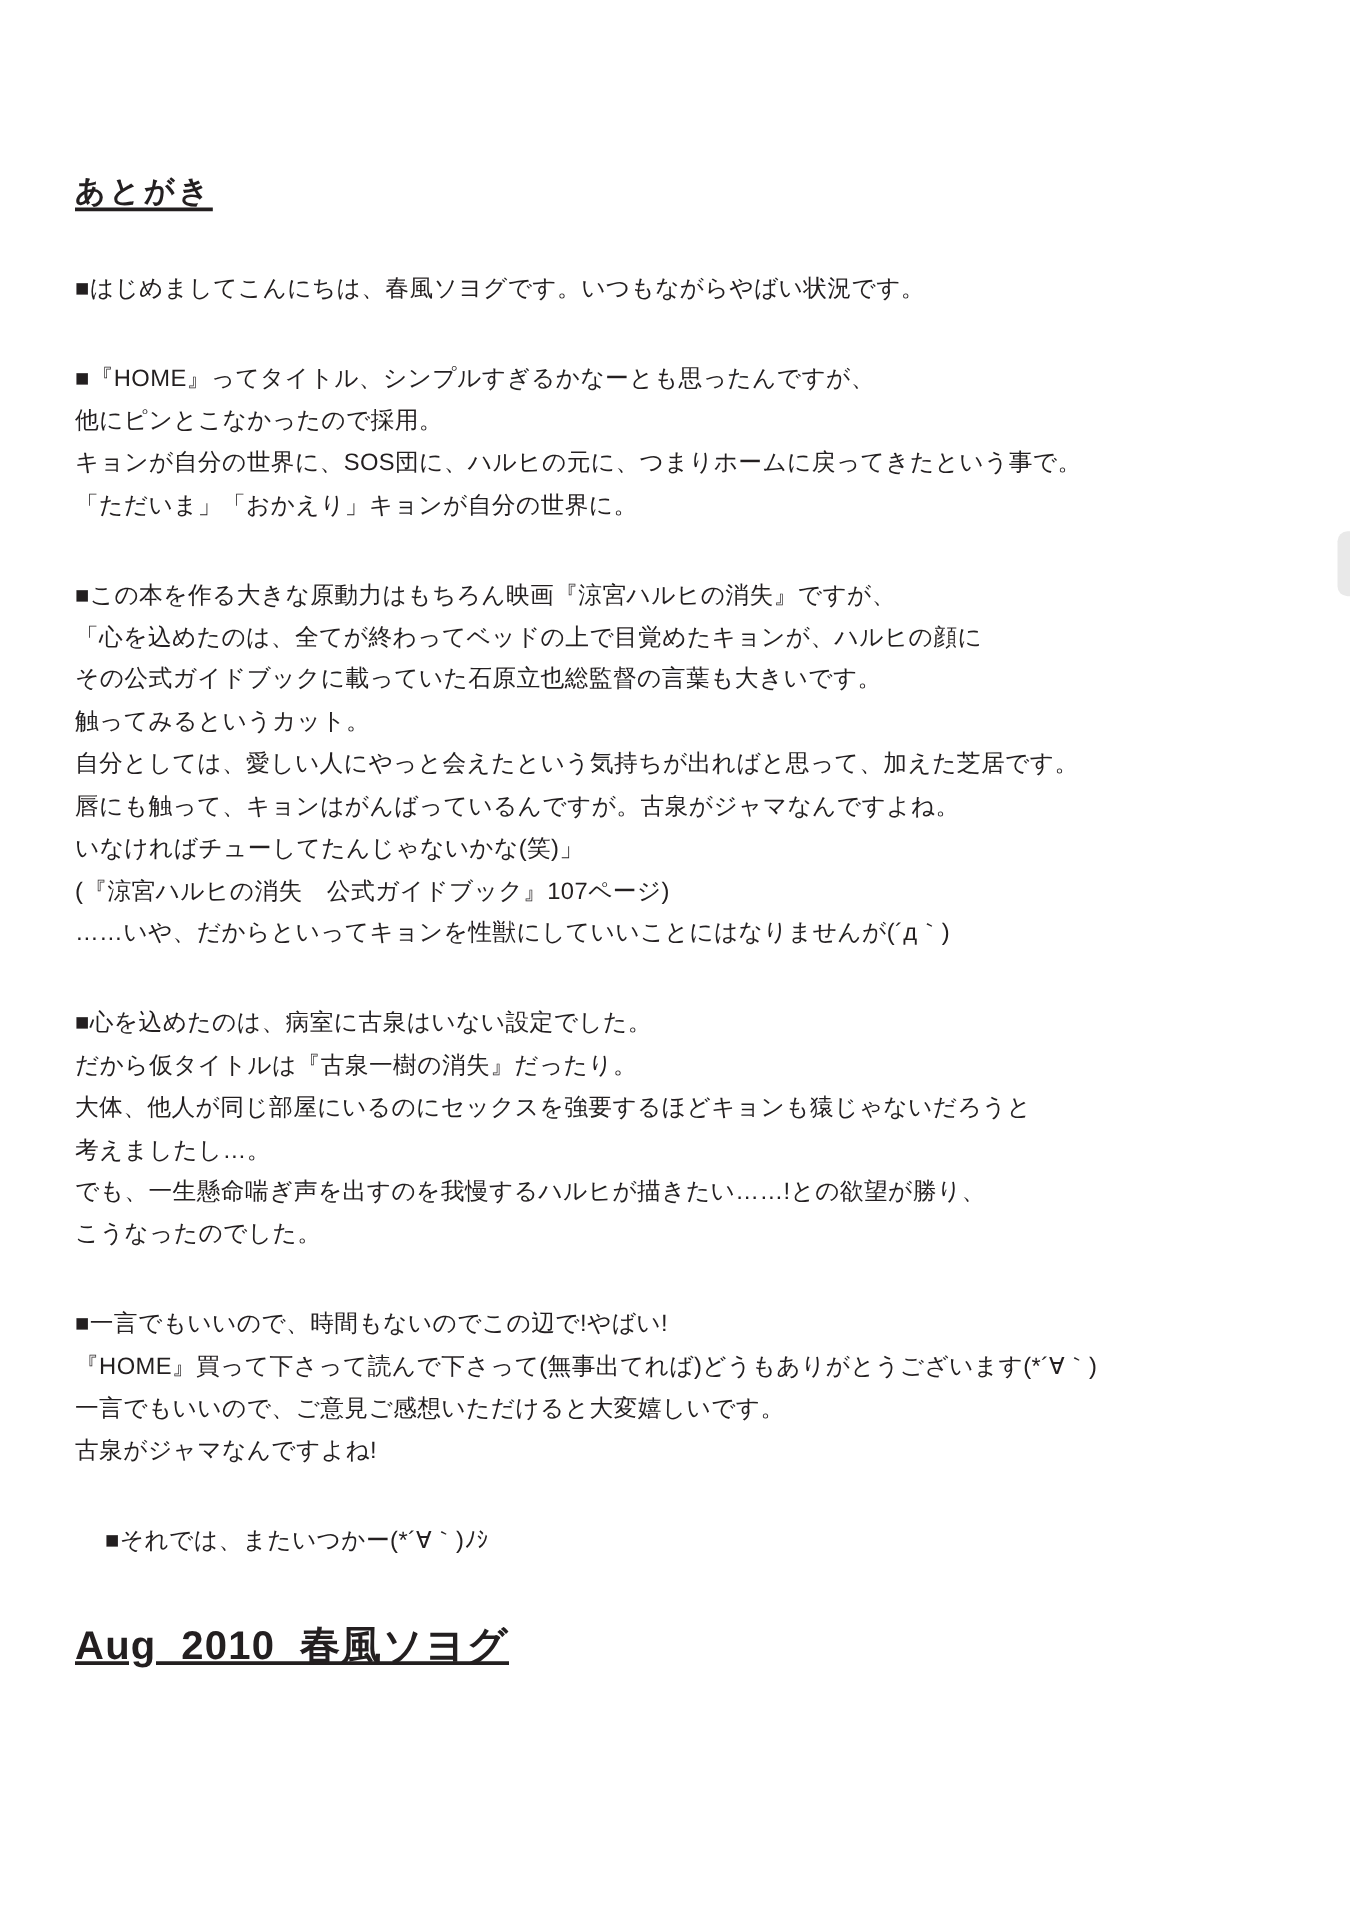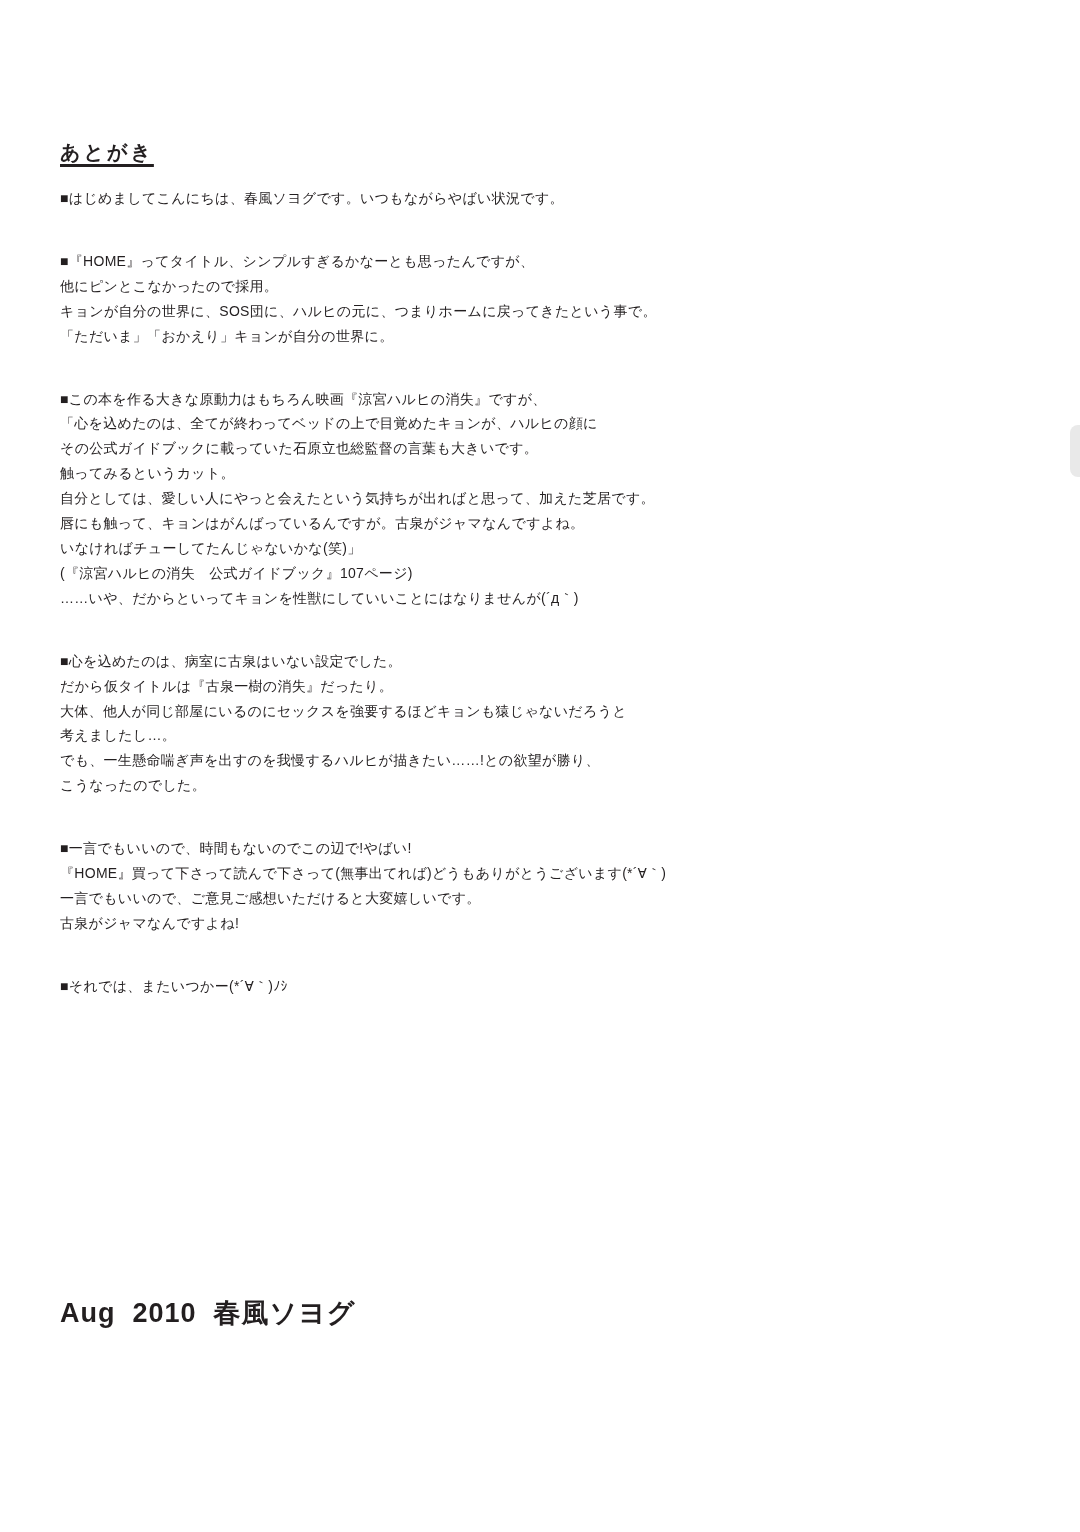--- a/index.html
+++ b/index.html
@@ -34,50 +34,52 @@
     border-top-left-radius: 8px;
     border-bottom-left-radius: 8px;
   }
   .content {
     position: absolute;
     left: 60px;
     top: 140px;
     width: 960px;
   }
   .afterword-title {
-    font-size: 20px;
+    font-size: 24px;
     font-weight: bold;
     letter-spacing: 3px;
     text-decoration: underline;
     text-underline-offset: 5px;
     text-decoration-thickness: 3px;
-    margin: 0 0 22px 0;
+    margin: 0 0 46px 0;
     line-height: 1.2;
   }
   .para {
-    font-size: 14px;
+    font-size: 19px;
     line-height: 1.78;
     margin: 0 0 38px 0;
     letter-spacing: 0.3px;
   }
   .para:last-of-type {
     margin-bottom: 0;
+    margin-left: 24px;
   }
   .line {
     display: block;
     white-space: pre;
   }
   .signature {
     position: absolute;
     left: 60px;
     top: 1295px;
-    font-size: 27px;
+    font-size: 32px;
     font-weight: bold;
     letter-spacing: 1px;
     white-space: pre;
+    text-decoration: underline;
   }
 </style>
 </head>
 <body>
 
 <div class="page">
   <div class="edge-artifact"></div>
 
   <div class="content">
     <h1 class="afterword-title">あとがき</h1>

